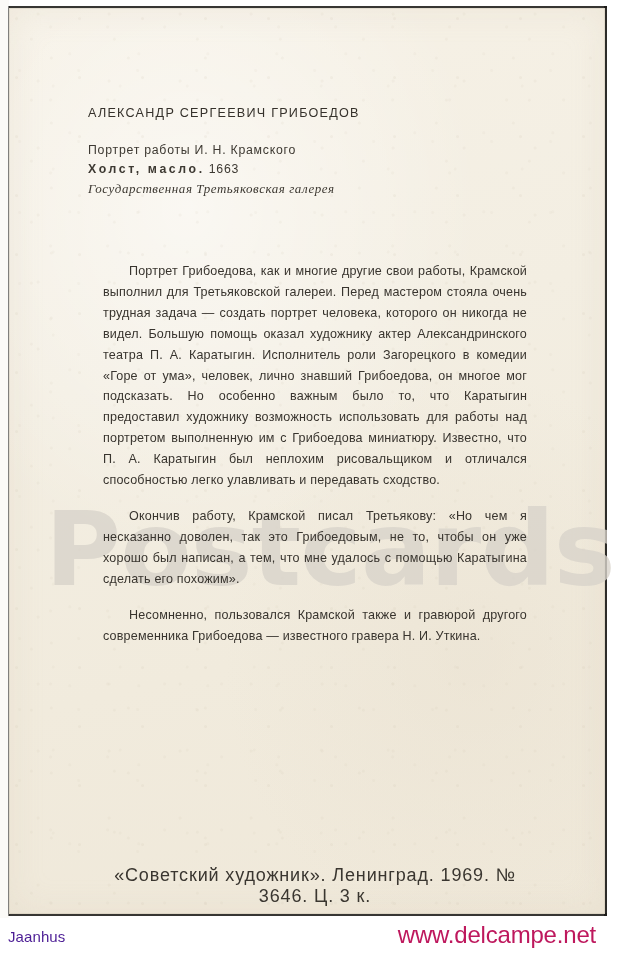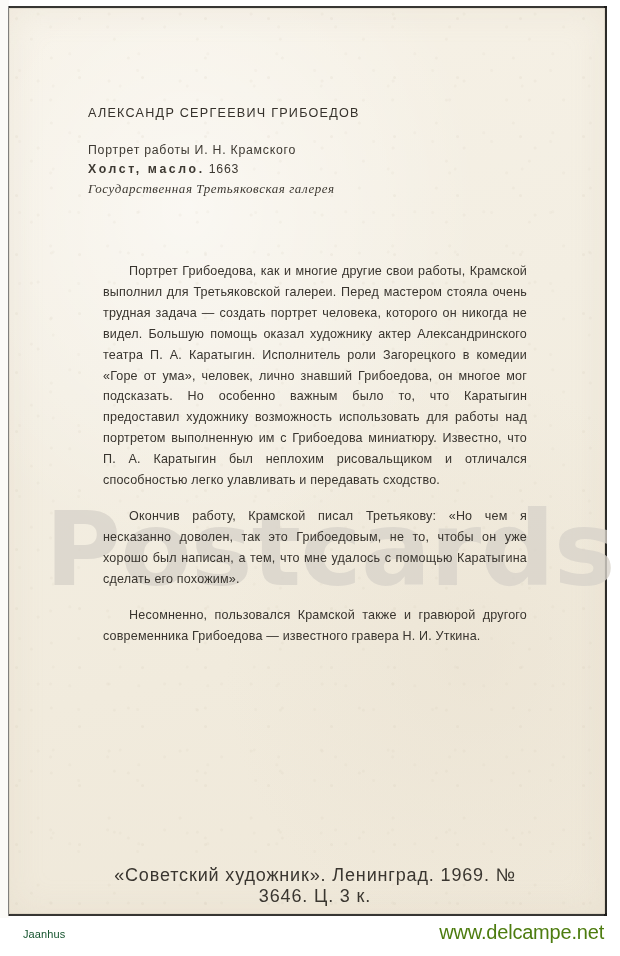--- a/index.html
+++ b/index.html
@@ -169,32 +169,32 @@
   .footer-bar {
     position: absolute;
     left: 0;
     top: 918px;
     width: 620px;
     height: 38px;
     background: #ffffff;
   }
   .footer-user {
     position: absolute;
-    left: 23px;
+    left: 8px;
     top: 10px;
-    font-size: 11px;
-    color: #14532d;
+    font-size: 15px;
+    color: #4c1d95;
     letter-spacing: .1px;
   }
   .footer-site {
     position: absolute;
-    right: 16px;
+    right: 24px;
     top: 3px;
-    font-size: 20px;
-    color: #4d7c0f;
+    font-size: 24px;
+    color: #be185d;
     letter-spacing: -.2px;
   }
 </style>
 </head>
 <body>
 
 <div id="scan">
 
   <div class="scan-gutter-left"></div>
 

